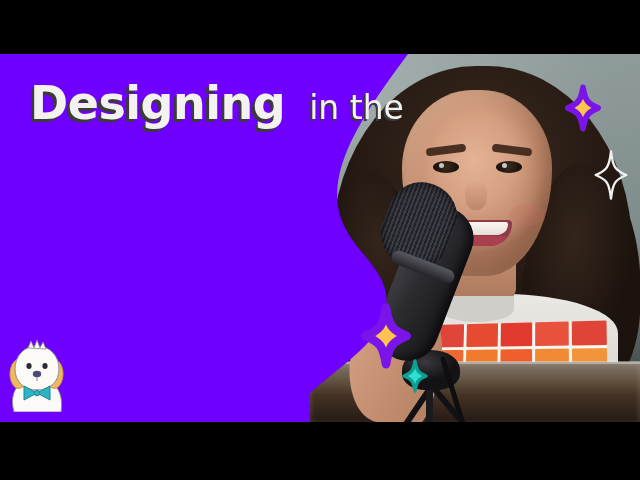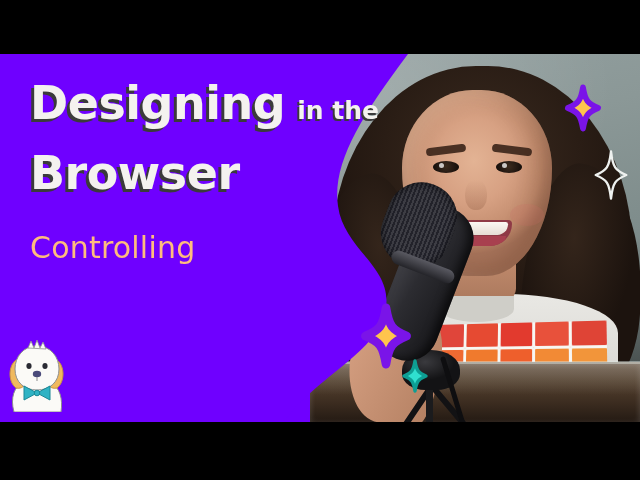--- a/index.html
+++ b/index.html
@@ -100,25 +100,25 @@
       transform:rotate(21deg);box-shadow:inset 0 0 10px rgba(0,0,0,.7);}
   .mic-ring{position:absolute;left:80px;top:206px;width:66px;height:14px;border-radius:8px;
       background:linear-gradient(180deg,#5a5a62,#242429);transform:rotate(21deg);}
   .mic-cable{position:absolute;left:148px;top:300px;width:5px;height:124px;
       background:#0e0e10;border-radius:3px;transform:rotate(-17deg);}
 
   
   #curve{position:absolute;left:0;top:0;width:640px;height:368px;pointer-events:none;}
 
   
-  .title-row{position:absolute;left:30px;top:26px;display:flex;align-items:baseline;gap:12px;z-index:20;}
+  .title-row{position:absolute;left:30px;top:26px;display:flex;align-items:baseline;gap:24px;z-index:20;}
   .t-big{font-family:"DejaVu Sans",sans-serif;font-weight:bold;font-size:46px;line-height:1;
       color:#f4f2ef;letter-spacing:-.5px;
       text-shadow:-3px 3px 0 #3b3b3b;}
-  .t-small{font-family:"DejaVu Sans",sans-serif;font-weight:bold;font-size:25px;line-height:1;
+  .t-small{font-family:"DejaVu Sans",sans-serif;font-weight:normal;font-size:33px;line-height:1;
       color:#f4f2ef;letter-spacing:0px;text-shadow:-2px 2px 0 #3b3b3b;}
   .t-line2{position:absolute;left:30px;top:96px;z-index:20;}
   .subtitle{position:absolute;left:30px;top:176px;z-index:20;
       font-family:"DejaVu Sans",sans-serif;font-weight:normal;font-size:30px;line-height:1.18;
       color:#ffbc7d;letter-spacing:.2px;}
 
   
   .spark{position:absolute;z-index:30;}
   .spark svg{display:block;overflow:visible;}
 
@@ -200,26 +200,22 @@
                C 360,64 332,110 338,152
                C 344,196 392,212 386,254
                C 380,298 316,322 284,368
                L0,368 Z" fill="#6f00ff"></path>
     </svg>
 
     <div class="title-row">
       <span class="t-big">Designing</span>
       <span class="t-small">in the</span>
     </div>
-    <div class="title-row t-line2">
-      <span class="t-big">Browser</span>
-    </div>
 
     <div class="subtitle">
-      <div>Controlling</div>
     </div>
 
     <div class="spark" style="left:566px;top:32px;">
       <svg width="34" height="44" viewBox="-12 -16 24 32">
         <path d="M0,-15 C1.6,-5.2 3.4,-3.2 11,0 C3.4,3.2 1.6,5.2 0,15 C-1.6,5.2 -3.4,3.2 -11,0 C-3.4,-3.2 -1.6,-5.2 0,-15 Z" fill="#ffc44d" stroke="#7a14e8" stroke-width="4.2" stroke-linejoin="round"></path>
       </svg>
     </div>
 
     <div class="spark" style="left:594px;top:96px;">
       <svg width="34" height="50" viewBox="-12 -18 24 36">

